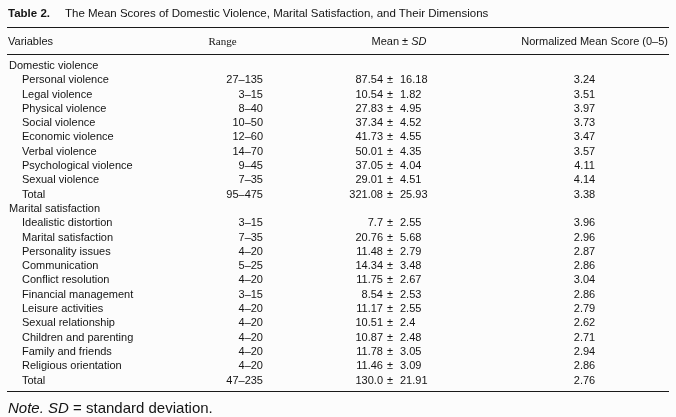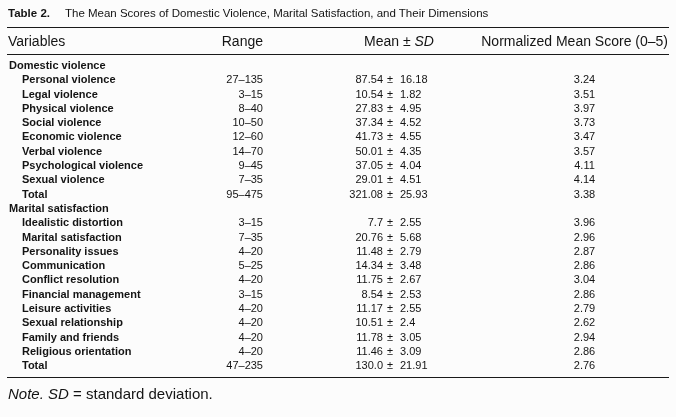--- a/index.html
+++ b/index.html
@@ -15,35 +15,35 @@
   .title .bold { font-weight: bold; margin-right: 15px; }
 
   table { border-collapse: collapse; width: 662px; table-layout: fixed; font-size: 11px; }
   table { border-bottom: 1.5px solid #1a1a1a; }
   col.c1 { width: 175px; }
   col.c2 { width: 84px; }
   col.c3 { width: 194px; }
   col.c4 { width: 209px; }
 
   thead th {
-    font-weight: normal; font-size: 14px; line-height: 13px;
+    font-weight: normal; font-size: 11px; line-height: 13px;
     border-top: 1.5px solid #1a1a1a; border-bottom: 1px solid #1a1a1a;
     padding: 7px 0 6px 0;
   }
   th.h-var  { text-align: left; padding-left: 1px; }
-  th.h-range{ text-align: right; padding-right: 3px; }
+  th.h-range{ text-align: center; padding-right: 3px; font-family: Liberation Serif, serif; }
   th.h-mean { text-align: center; padding-left: 72px; }
   th.h-norm { text-align: right; padding-right: 1px; }
 
   tbody tr { height: 14.3px; }
   tbody td { padding: 0; line-height: 14.3px; white-space: nowrap; overflow: hidden; }
   tbody tr:first-child td { padding-top: 3px; }
   tbody tr:last-child td { padding-bottom: 4px; }
 
-  td.c-var { text-align: left; padding-left: 2px; font-weight: bold; }
+  td.c-var { text-align: left; padding-left: 2px; }
   td.c-var.indent { padding-left: 15px; }
   td.c-range { text-align: right; padding-right: 3px; }
   td.c-mean { text-align: left; }
   td.c-mean .m  { display: inline-block; width: 117px; text-align: right; }
   td.c-mean .pm { display: inline-block; width: 14px; text-align: center; }
   td.c-mean .sd { display: inline-block; text-align: left; padding-left: 3px; }
   td.c-norm { text-align: center; padding-left: 40px; }
 
   .note { font-size: 15px; line-height: 13px; padding: 9px 0 0 1px; }
   .i { font-style: italic; }
@@ -181,20 +181,26 @@
           <td class="c-mean"><span class="m">11.17</span><span class="pm">±</span><span class="sd">2.55</span></td>
           <td class="c-norm">2.79</td>
         </tr>
         <tr class="row">
           <td class="c-var indent">Sexual relationship</td>
           <td class="c-range">4–20</td>
           <td class="c-mean"><span class="m">10.51</span><span class="pm">±</span><span class="sd">2.4</span></td>
           <td class="c-norm">2.62</td>
         </tr>
         <tr class="row">
+          <td class="c-var indent">Children and parenting</td>
+          <td class="c-range">4–20</td>
+          <td class="c-mean"><span class="m">10.87</span><span class="pm">±</span><span class="sd">2.48</span></td>
+          <td class="c-norm">2.71</td>
+        </tr>
+        <tr class="row">
           <td class="c-var indent">Family and friends</td>
           <td class="c-range">4–20</td>
           <td class="c-mean"><span class="m">11.78</span><span class="pm">±</span><span class="sd">3.05</span></td>
           <td class="c-norm">2.94</td>
         </tr>
         <tr class="row">
           <td class="c-var indent">Religious orientation</td>
           <td class="c-range">4–20</td>
           <td class="c-mean"><span class="m">11.46</span><span class="pm">±</span><span class="sd">3.09</span></td>
           <td class="c-norm">2.86</td>

